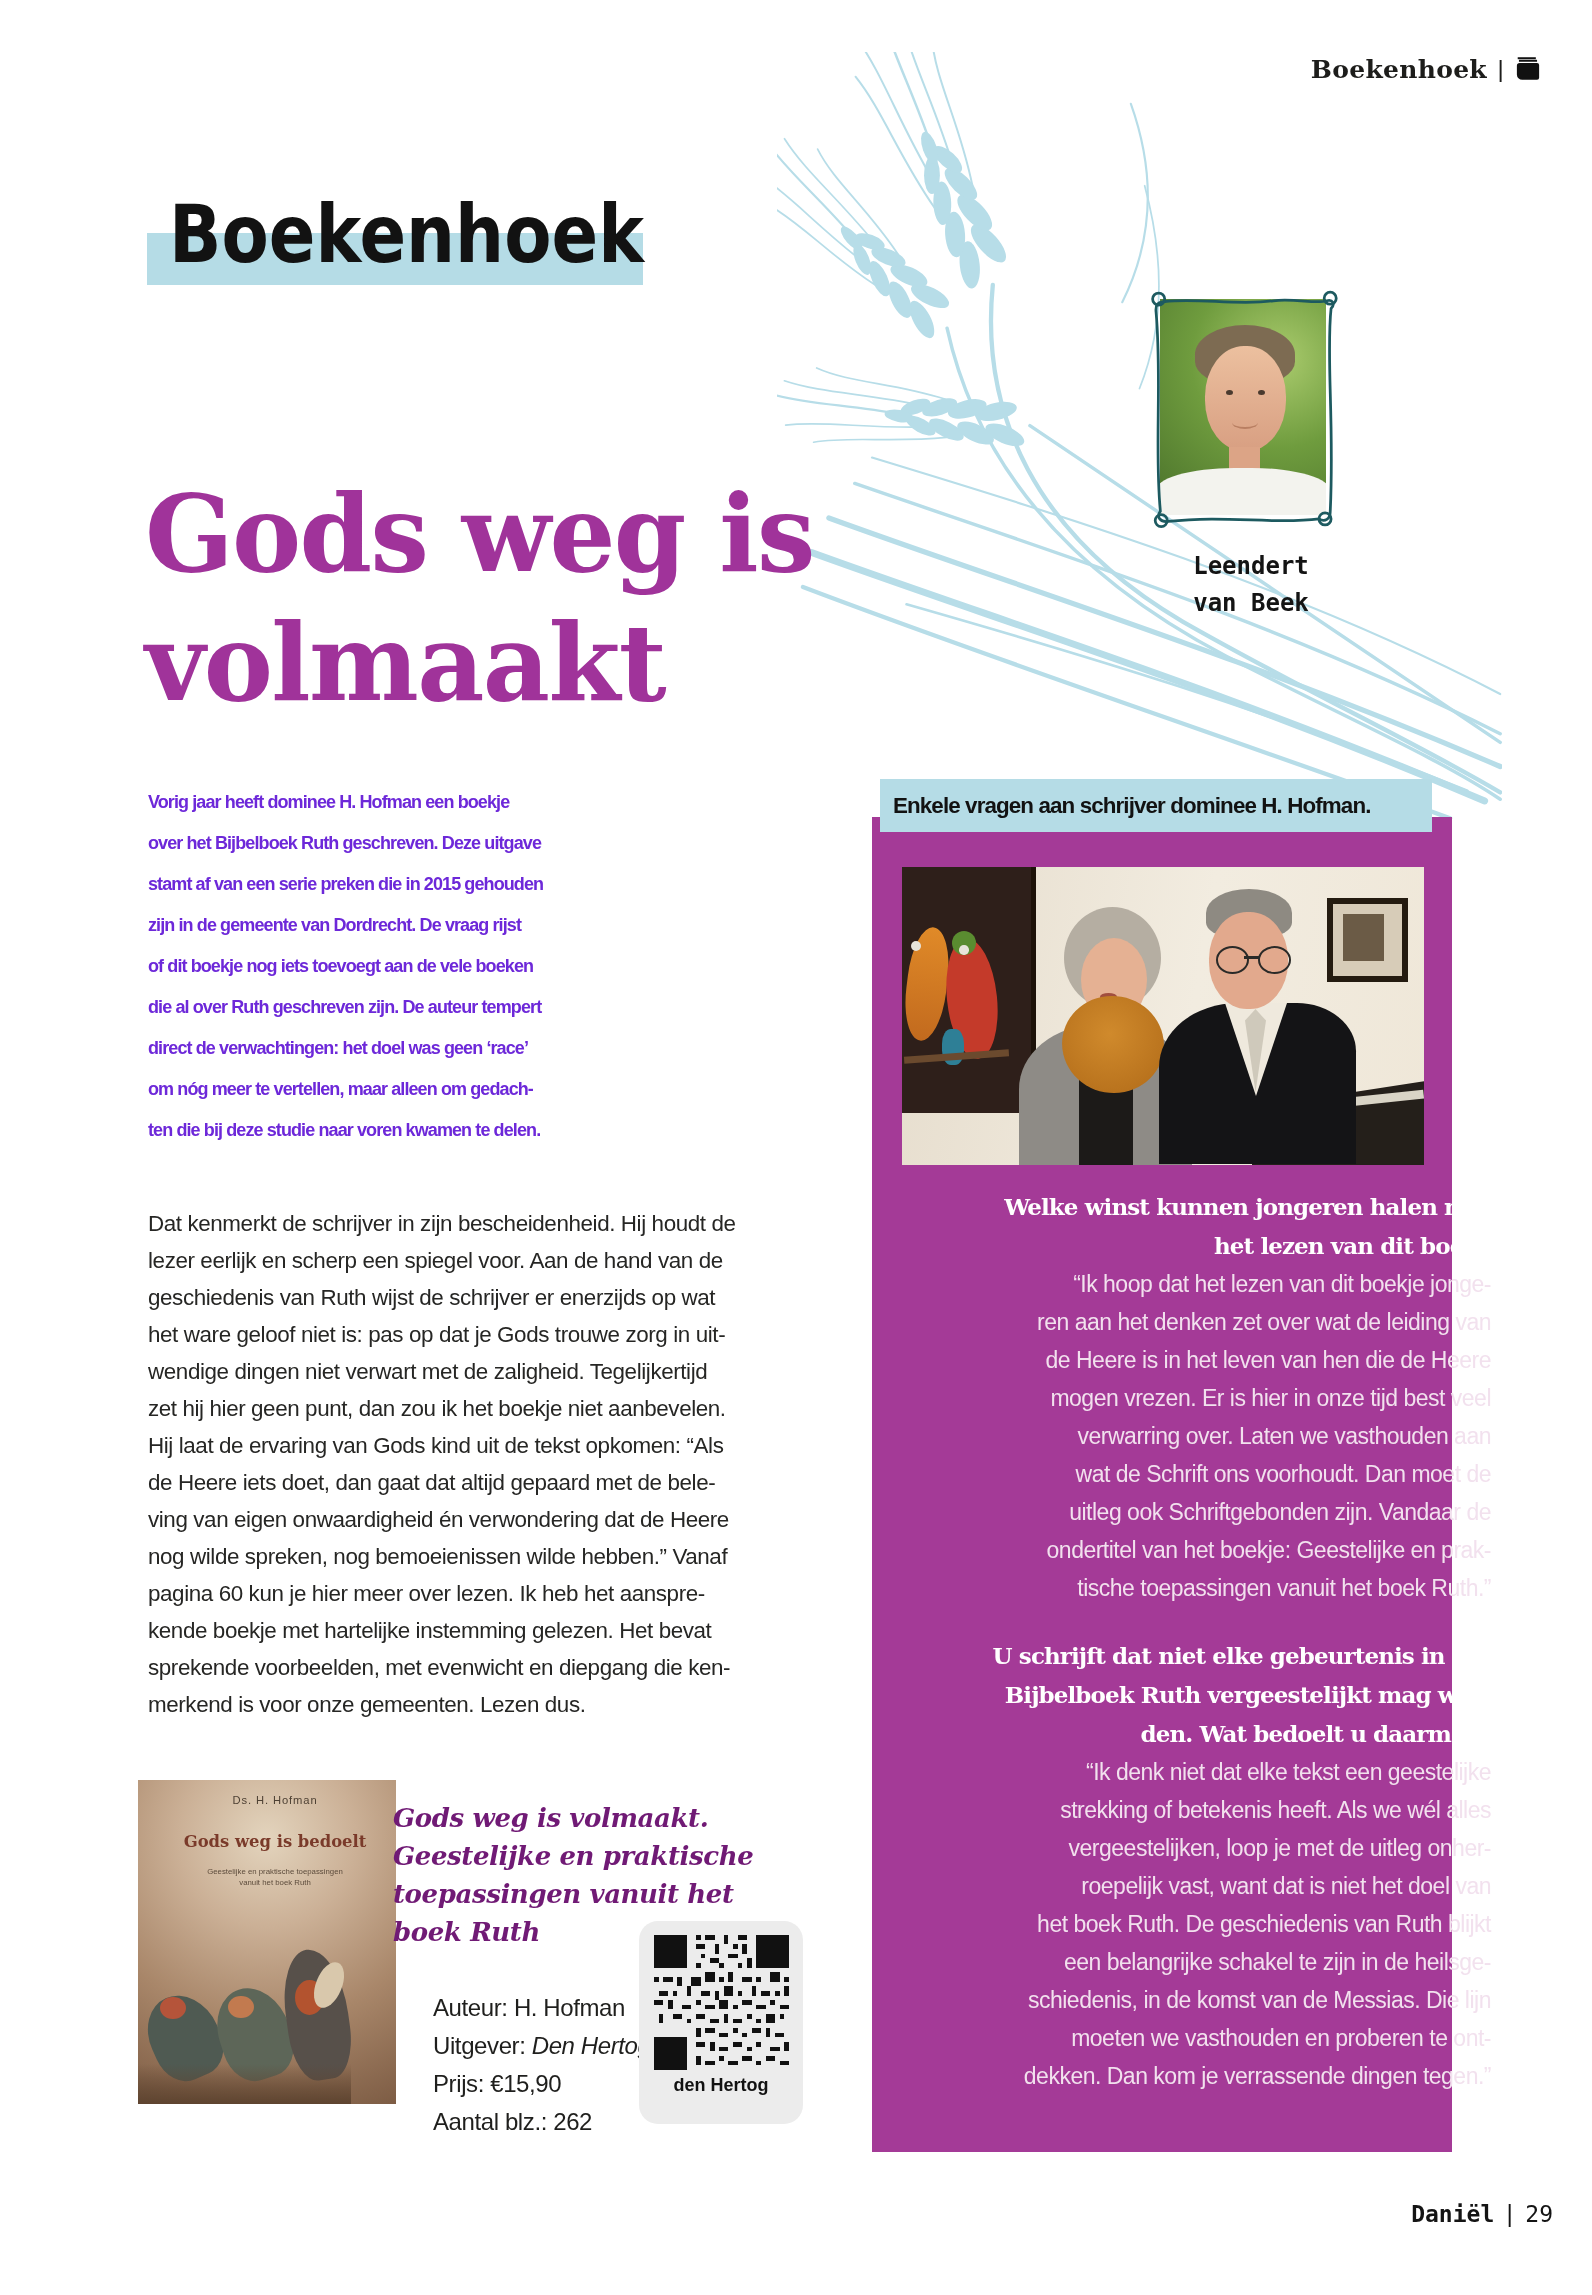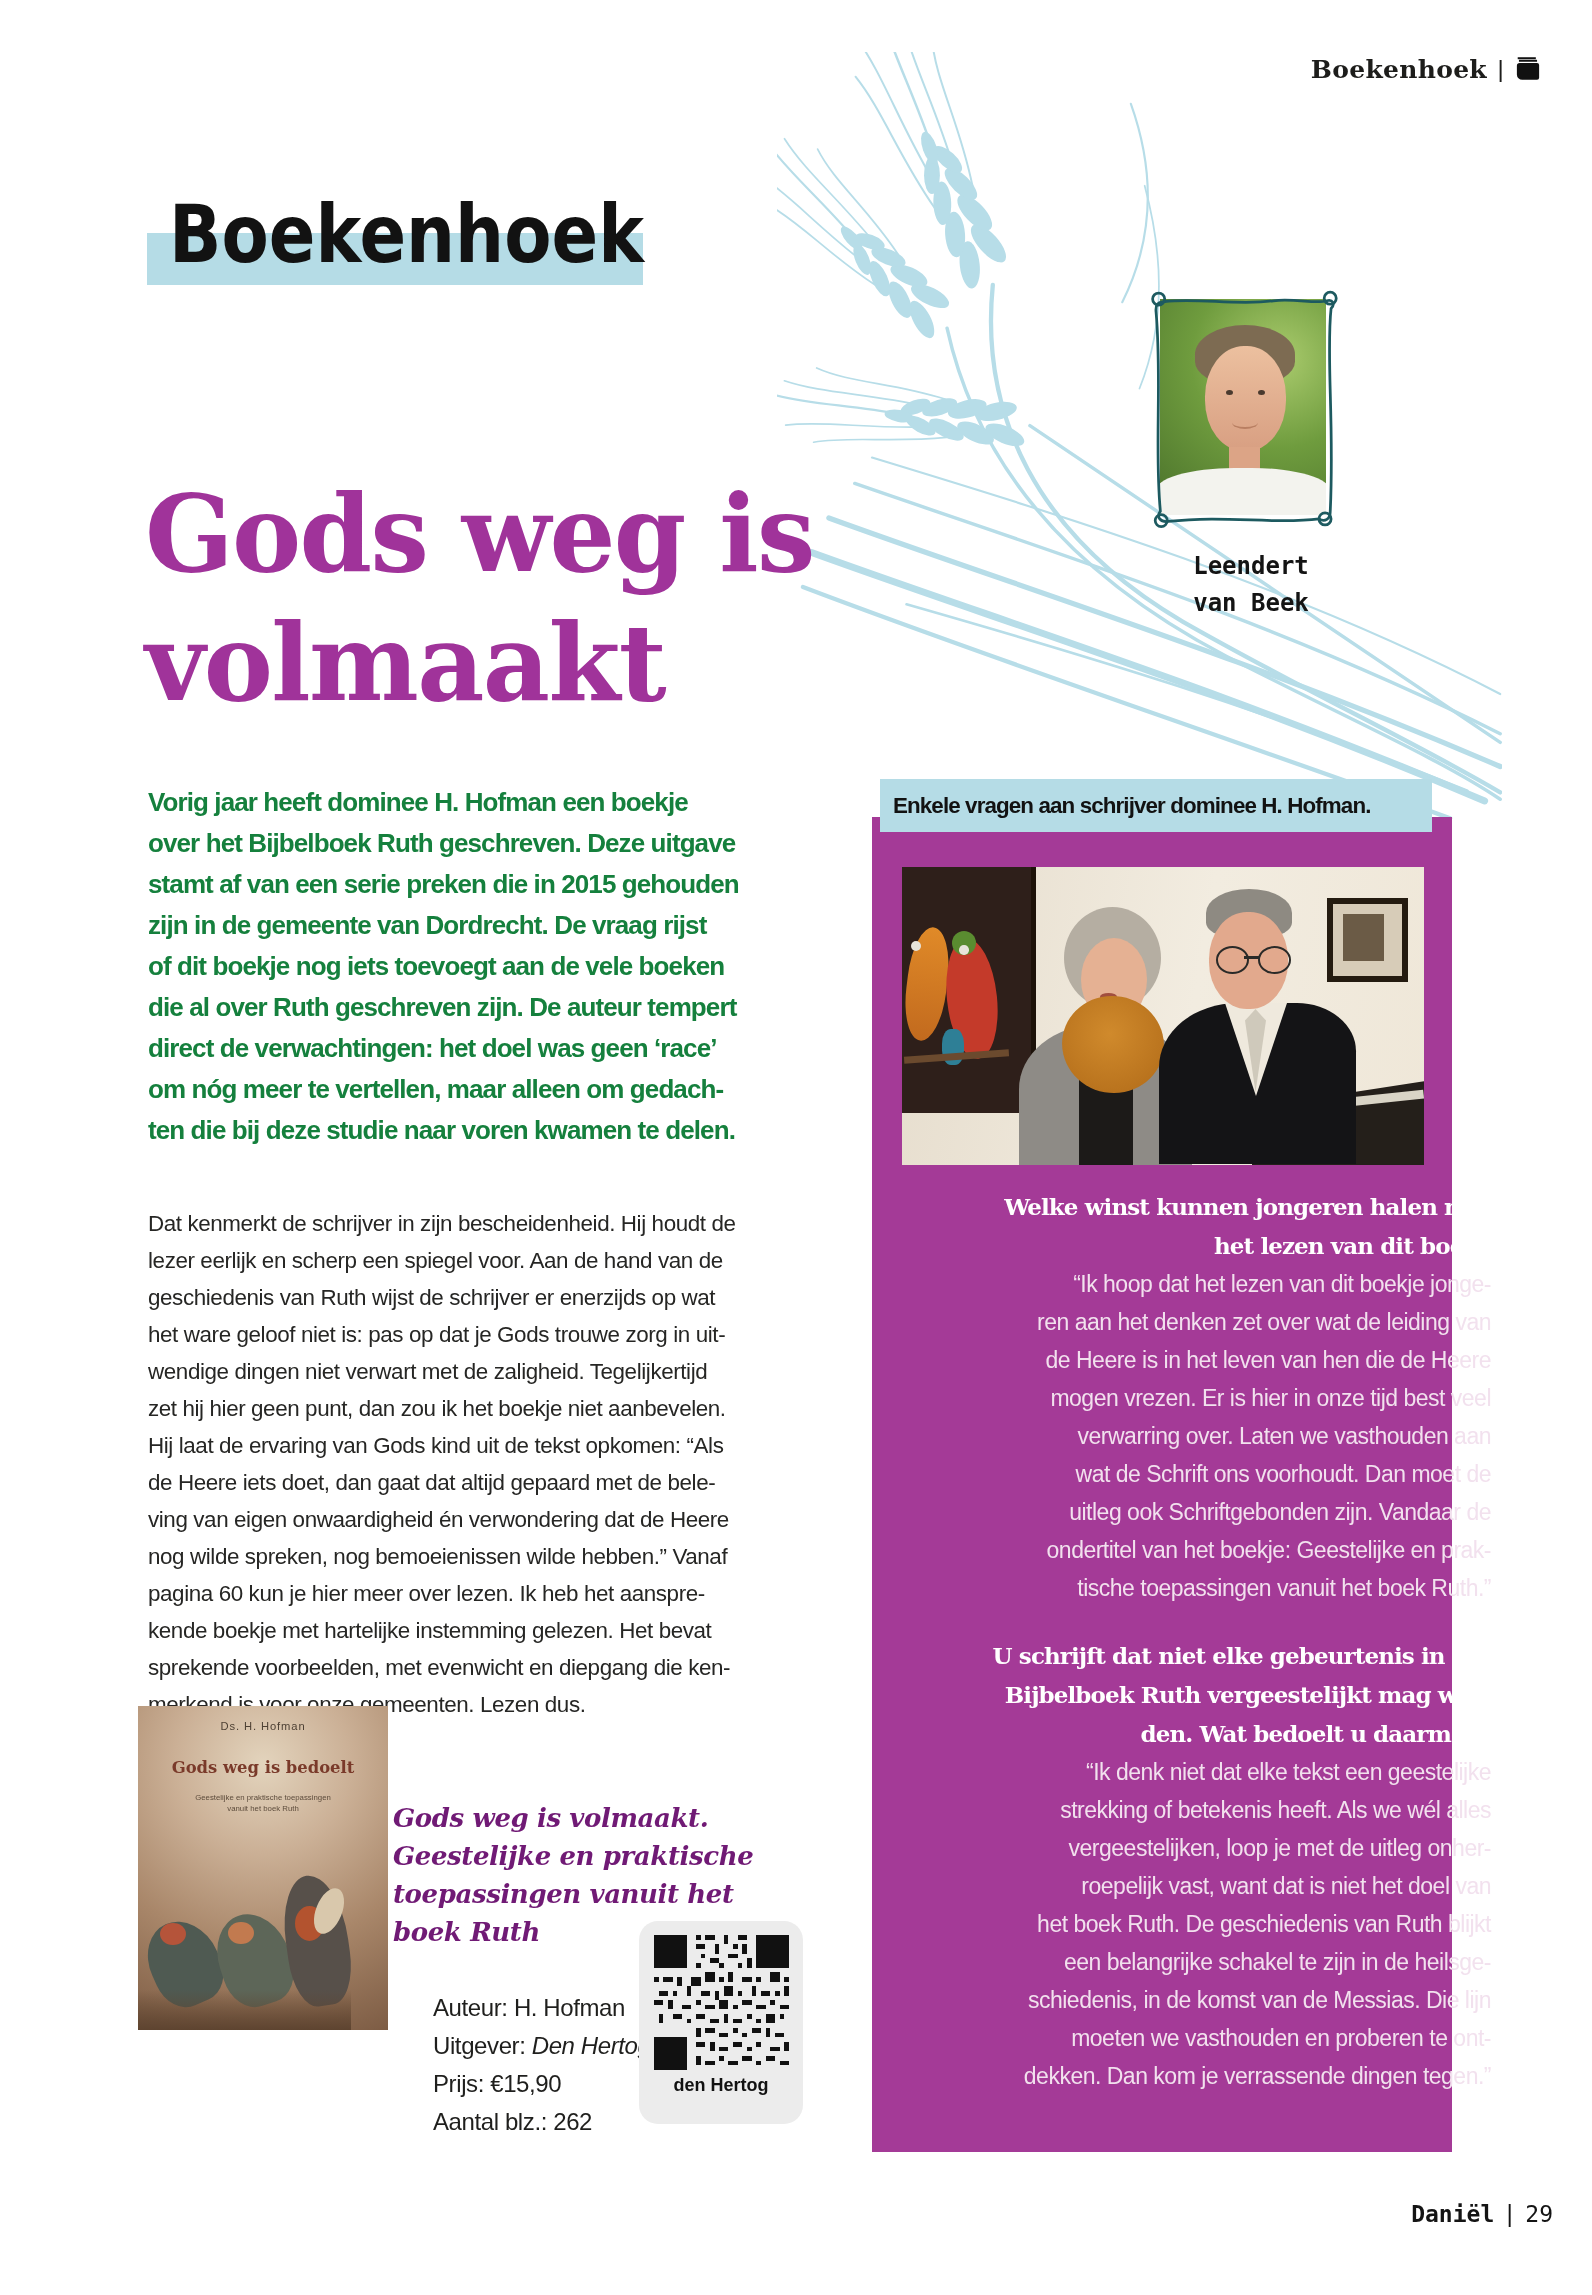--- a/index.html
+++ b/index.html
@@ -29,36 +29,36 @@
   .article-title{left:145px;top:469px;font-family:"DejaVu Serif",serif;font-weight:bold;
       font-size:107px;line-height:129px;letter-spacing:-1.7px;color:var(--title-magenta);transform:scaleX(.97);transform-origin:left top;}
 
   
   .portrait-photo{left:1160px;top:299px;width:166px;height:216px;overflow:hidden;background:#6f9c3e;}
   .portrait-frame{left:1144px;top:286px;pointer-events:none;}
   .photo-caption{left:1169px;top:548px;width:164px;text-align:center;
       font-family:"DejaVu Sans Mono",monospace;font-weight:bold;font-size:24px;line-height:37px;color:#141414;}
 
   
-  .intro{left:148px;top:782px;font-weight:bold;font-size:26px;line-height:41px;letter-spacing:-0.9px;color:#15803d;white-space:nowrap;}
+  .intro{left:148px;top:782px;font-weight:bold;font-size:18px;line-height:41px;letter-spacing:-0.9px;color:#6d28d9;white-space:nowrap;}
   .bodytext{left:148px;top:1205px;font-size:22.4px;line-height:37px;letter-spacing:-0.4px;color:#262624;white-space:nowrap;}
 
   
   .interview-panel{left:872px;top:817px;width:580px;height:1335px;background:var(--magenta);}
   .interview-header{left:880px;top:779px;width:552px;height:53px;background:var(--light-blue);text-align:center;}
   .interview-header .txt{position:absolute;left:13px;top:0;height:53px;display:flex;align-items:center;
       font-weight:bold;font-size:22.4px;letter-spacing:-0.9px;color:#121212;white-space:nowrap;}
   .couple-photo{left:902px;top:867px;width:522px;height:298px;overflow:hidden;background:linear-gradient(100deg,#e6ddcd,#f2ece0 55%,#efe7d8);}
   .qa{left:952px;top:1187px;width:539px;text-align:right;}
   .qa .q{font-family:"DejaVu Serif",serif;font-weight:bold;font-size:23px;line-height:39px;letter-spacing:-0.9px;color:#ffffff;white-space:nowrap;margin:0;}
   .qa .a{font-size:23px;line-height:38px;letter-spacing:-0.5px;color:var(--answer-pink);white-space:nowrap;margin:0 0 29px 0;}
 
   
-  .book-cover{left:138px;top:1706px;width:250px;height:324px;overflow:hidden;
-      background:radial-gradient(circle at 50% 18%,#e3d4bd 0%,#cbb096 30%,#a9876a 62%,#7d5c44 100%);}
+  .book-cover{left:138px;top:1780px;width:250px;height:324px;overflow:hidden;
+      background:radial-gradient(circle at 50% 18%,#e3d4bd 0%,#cbb096 30%,#a9876a 62%,#7d5c44 100%);padding-left:8px;}
   .book-cover .cv-author{position:absolute;top:14px;width:100%;text-align:center;font-size:11.2px;letter-spacing:0.9px;color:#4e4134;}
   .book-cover .cv-title{position:absolute;top:52px;width:100%;text-align:center;font-family:"DejaVu Serif",serif;
       font-size:16.4px;font-weight:bold;color:#7a3a2a;}
   .book-cover .cv-sub{position:absolute;top:86px;width:100%;text-align:center;font-size:7.8px;line-height:11.2px;color:#5d4c3c;}
   .blob{position:absolute;border-radius:50%;}
   .book-title{left:393px;top:1799px;font-family:"DejaVu Serif",serif;font-weight:bold;font-style:italic;
       font-size:26px;line-height:38px;letter-spacing:-0.4px;color:#701a75;white-space:nowrap;}
   .book-details{left:393px;top:1989px;font-size:24px;line-height:38px;letter-spacing:-0.4px;color:#1f1f1d;white-space:nowrap;margin-left:40px;}
   .book-details .italic{font-style:italic;}
   .qr-card{left:639px;top:1921px;width:164px;height:203px;background:#ececec;border-radius:19px;}

